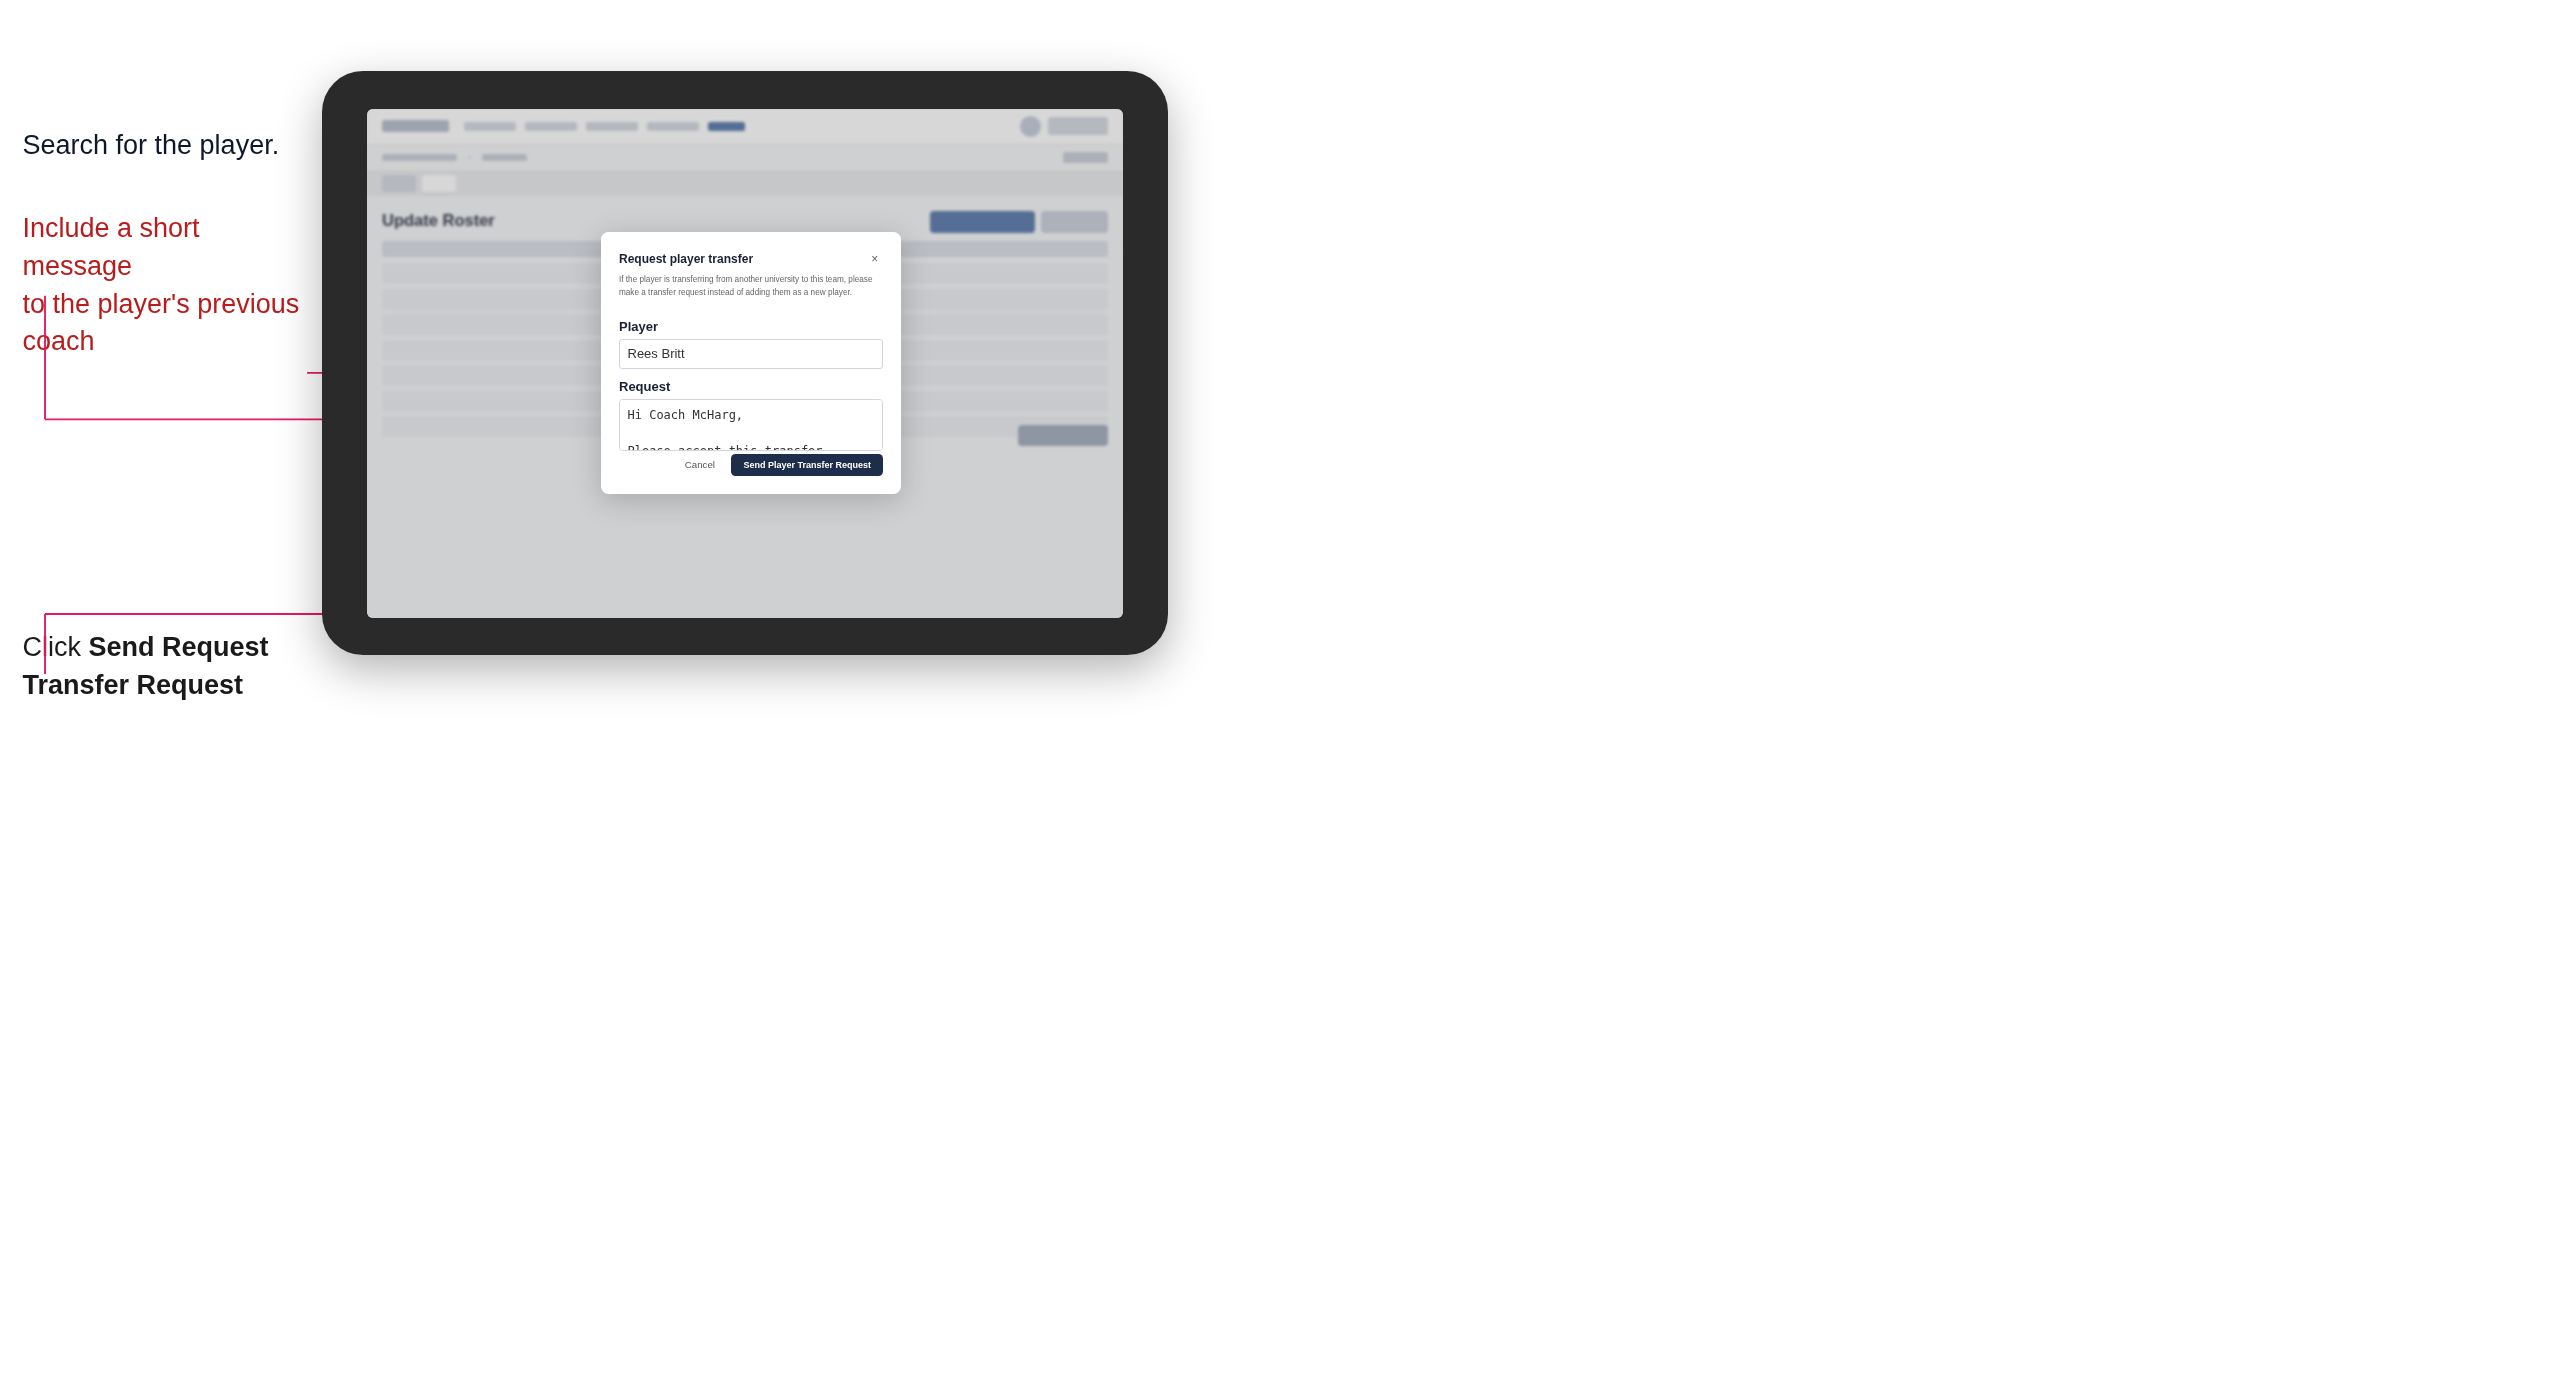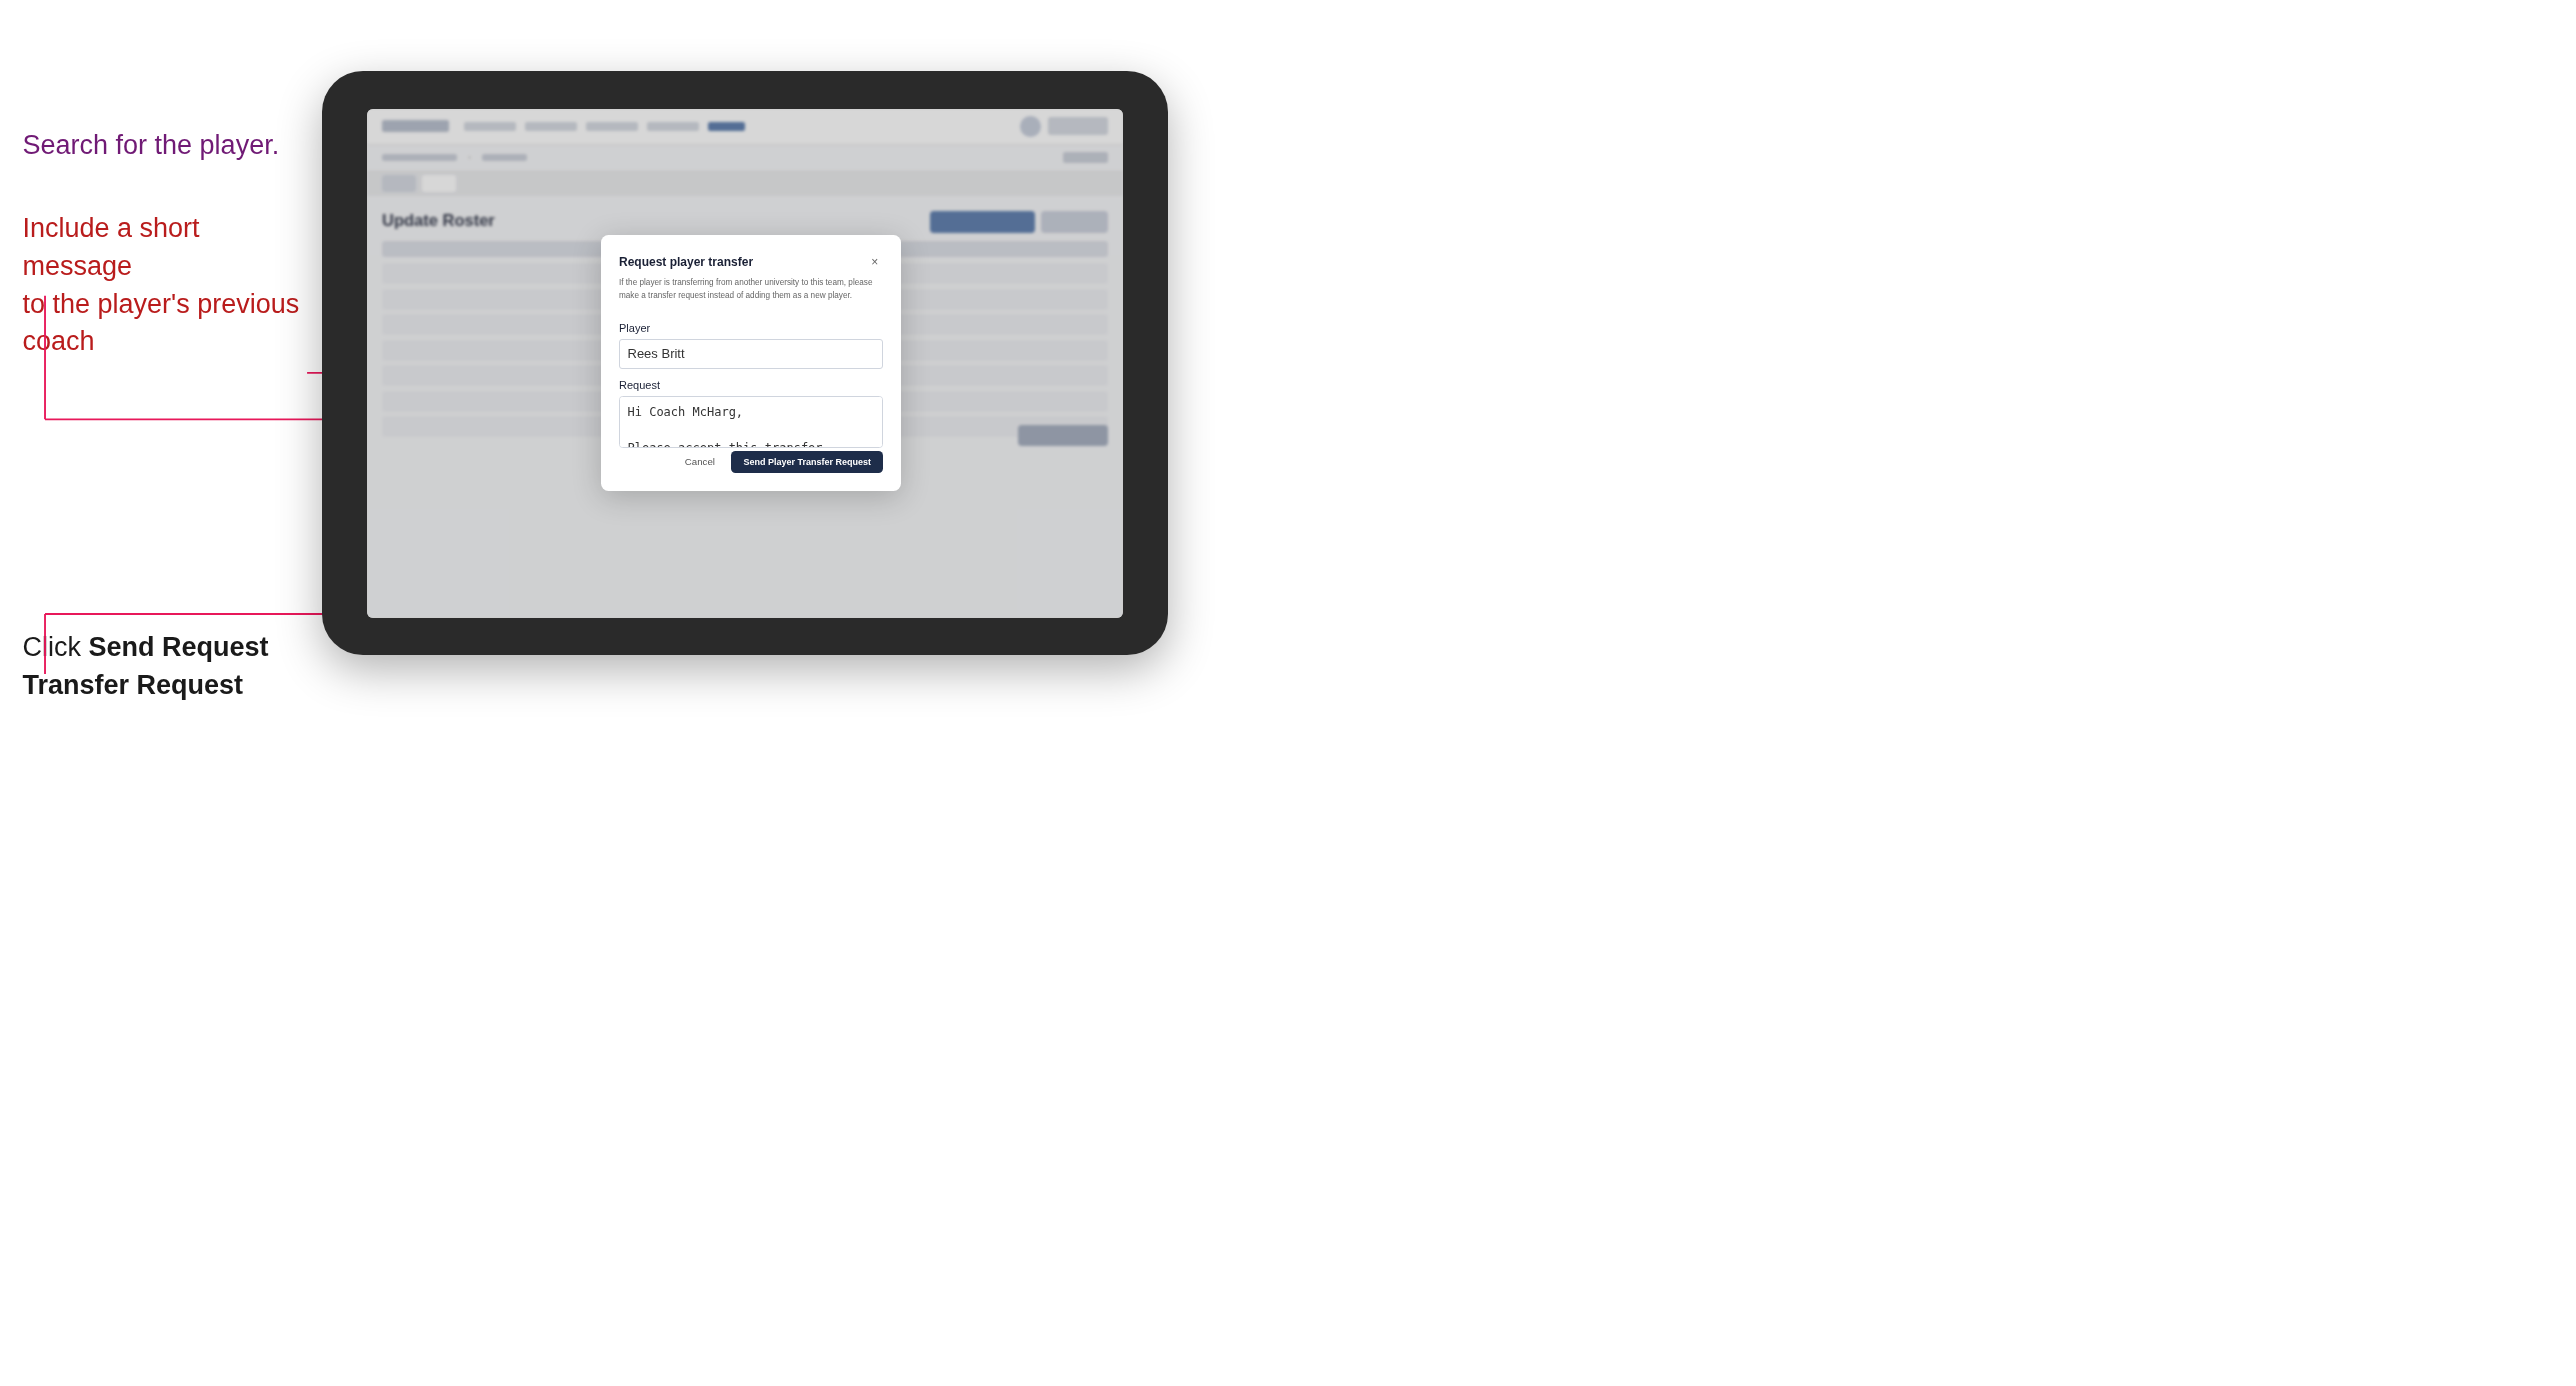--- a/index.html
+++ b/index.html
@@ -11,21 +11,21 @@
       position: relative;
       overflow: hidden;
     }
 
     
     .annotation-search {
       position: absolute;
       top: 127px;
       left: 22.5px;
       font-size: 27px;
-      color: #701a75;
+      color: #0f172a;
       line-height: 1.4;
     }
 
     .annotation-message {
       position: absolute;
       top: 210px;
       left: 22.5px;
       font-size: 27px;
       color: #b91c1c;
       line-height: 1.4;
@@ -299,22 +299,22 @@
     }
 
     .modal-description {
       font-size: 8.2px;
       color: #666;
       line-height: 1.5;
       margin-bottom: 20px;
     }
 
     .modal-field-label {
-      font-size: 11px;
-      font-weight: 400;
+      font-size: 13px;
+      font-weight: 700;
       color: #1a2035;
       margin-bottom: 4.5px;
     }
 
     .modal-input {
       width: 100%;
       height: 30px;
       border: 0.7px solid #d0d5de;
       border-radius: 3px;
       padding: 0 7.5px;

